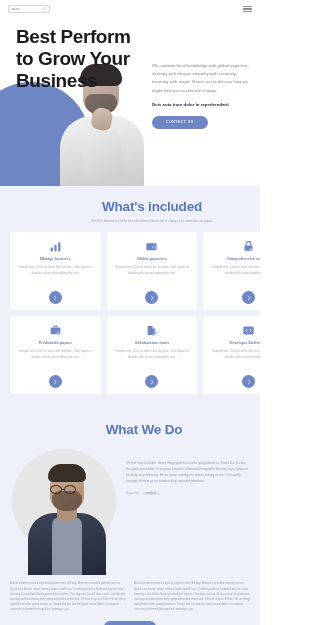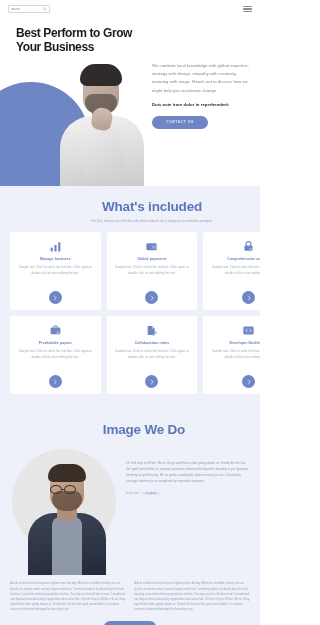--- a/index.html
+++ b/index.html
@@ -80,21 +80,21 @@
     background: rgba(60,52,48,.55); border-radius: 10px 10px 15px 15px;
   }
   .hero-photo .ph-hand {
     position: absolute; left: 40px; top: 50px; width: 20px; height: 22px;
     background: linear-gradient(160deg,#d6c2b5,#b29c90);
     border-radius: 9px 9px 7px 7px; transform: rotate(12deg);
   }
 
   .hero-title {
     position: absolute; left: 16px; top: 26px; z-index: 4;
-    font-size: 12px; line-height: 1.17; font-weight: 700;
+    font-size: 19px; line-height: 1.17; font-weight: 700;
     color: #1b1b1b; letter-spacing: -0.4px; max-width: 130px;
   }
   .hero-right {
     position: absolute; right: 10px; top: 62px; width: 98px; z-index: 5;
   }
   .hero-para {
     font-size: 4.2px; line-height: 1.95; color: #7d8594; letter-spacing: .05px;
   }
   .hero-bold {
     margin-top: 7px; font-size: 4.3px; font-weight: 700;
@@ -368,21 +368,21 @@
           <svg viewBox="0 0 24 24" width="6" height="6">
               <path d="M9 4l8 8-8 8" fill="none" stroke="#fff" stroke-width="2.6" stroke-linecap="round" stroke-linejoin="round"></path>
             </svg>
         </div>
       </div>
 
     </div>
   </section>
 
   <section class="wwd">
-    <h2 class="wwd-head">Image We Do</h2>
+    <h2 class="wwd-head">What We Do</h2>
     <div class="wwd-row">
       <div class="wwd-left">
         <div class="wwd-circle"></div>
         <div class="wwd-photo">
           <div class="b-torso"></div>
           <div class="b-shirt"></div>
           <div class="b-neck"></div>
           <div class="b-head"></div>
           <div class="b-beard"></div>
           <div class="b-hair"></div>

